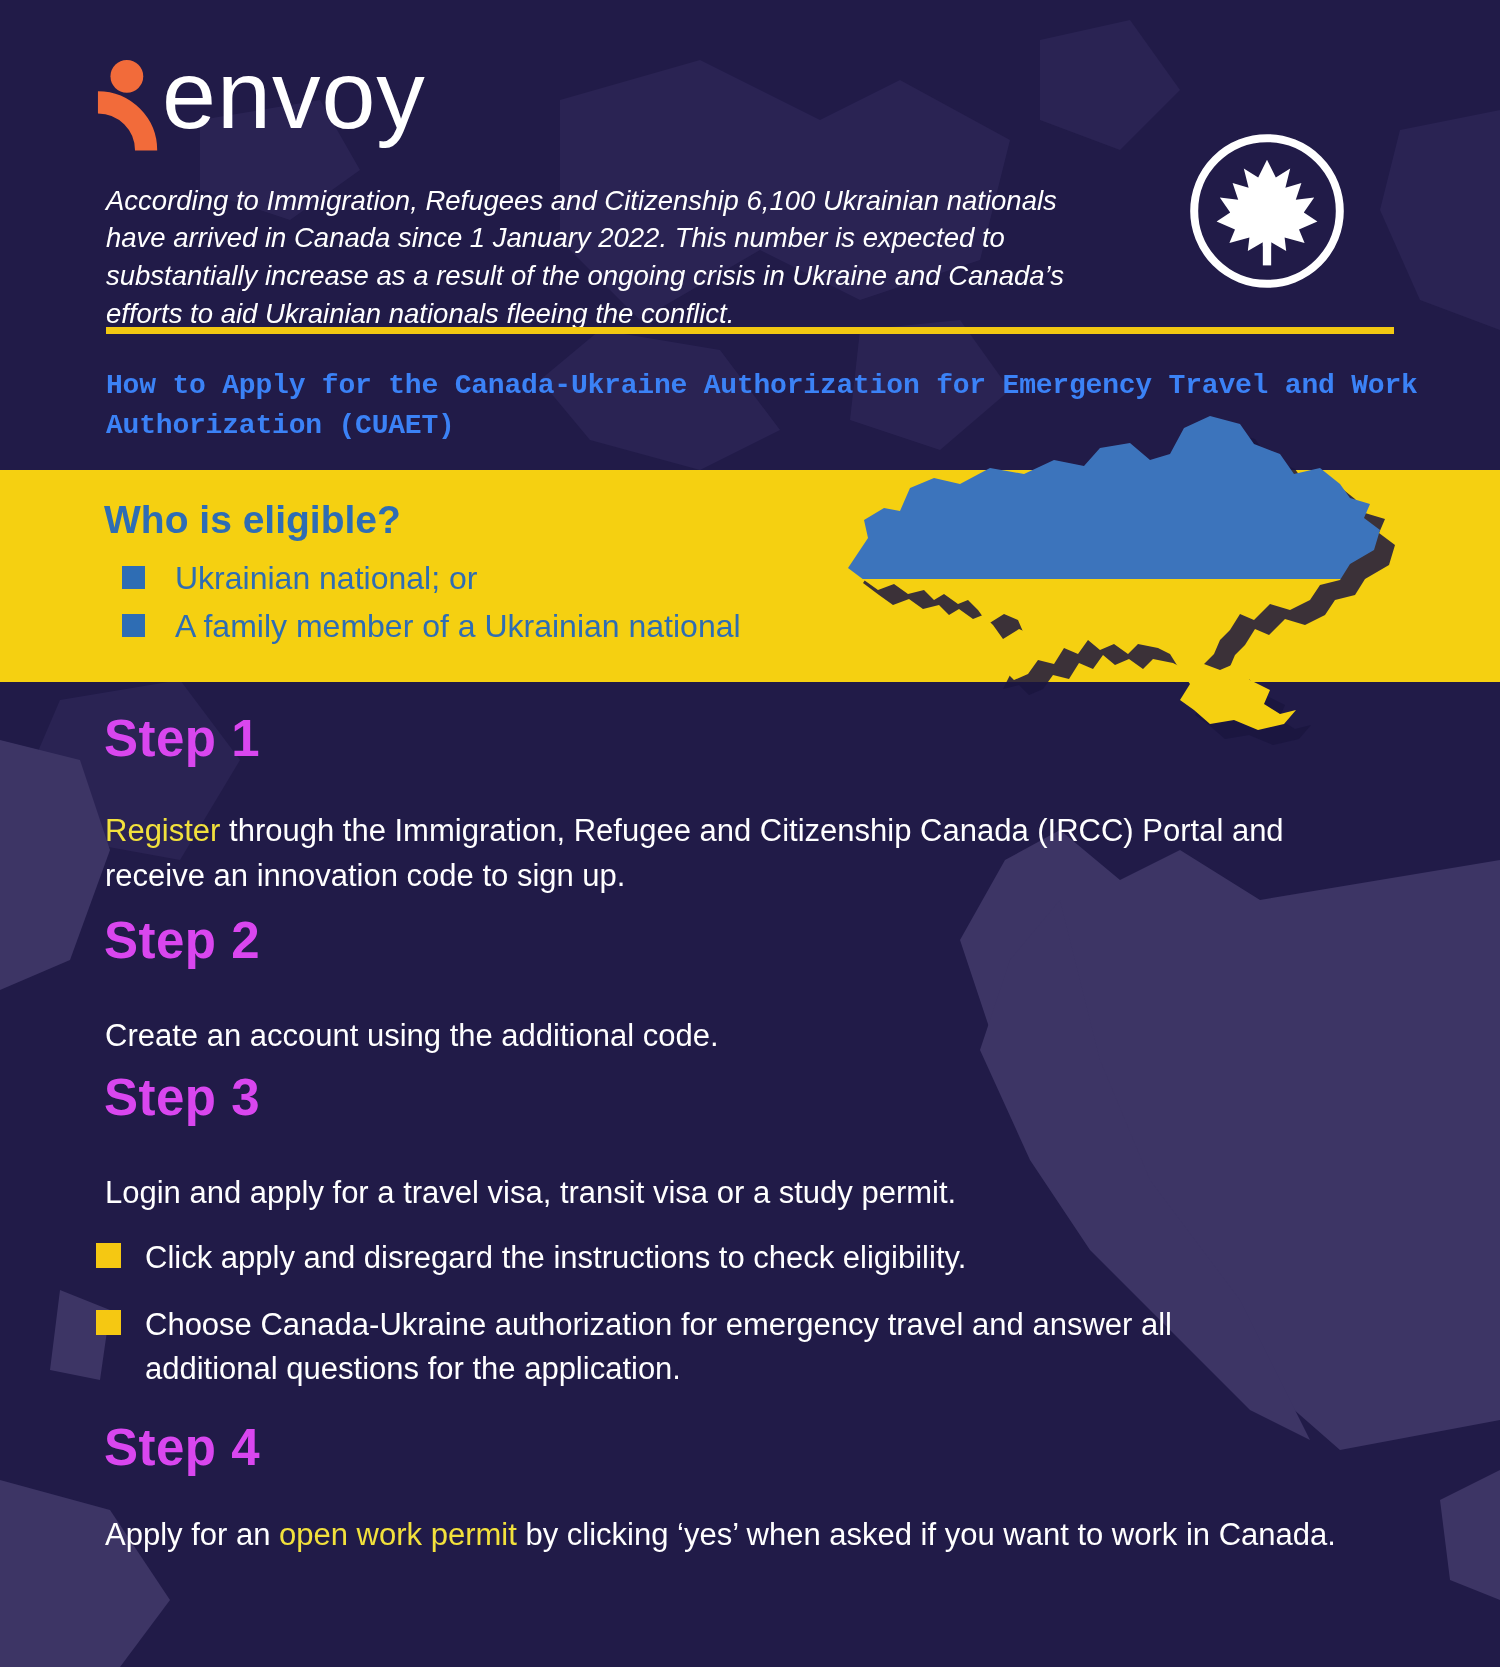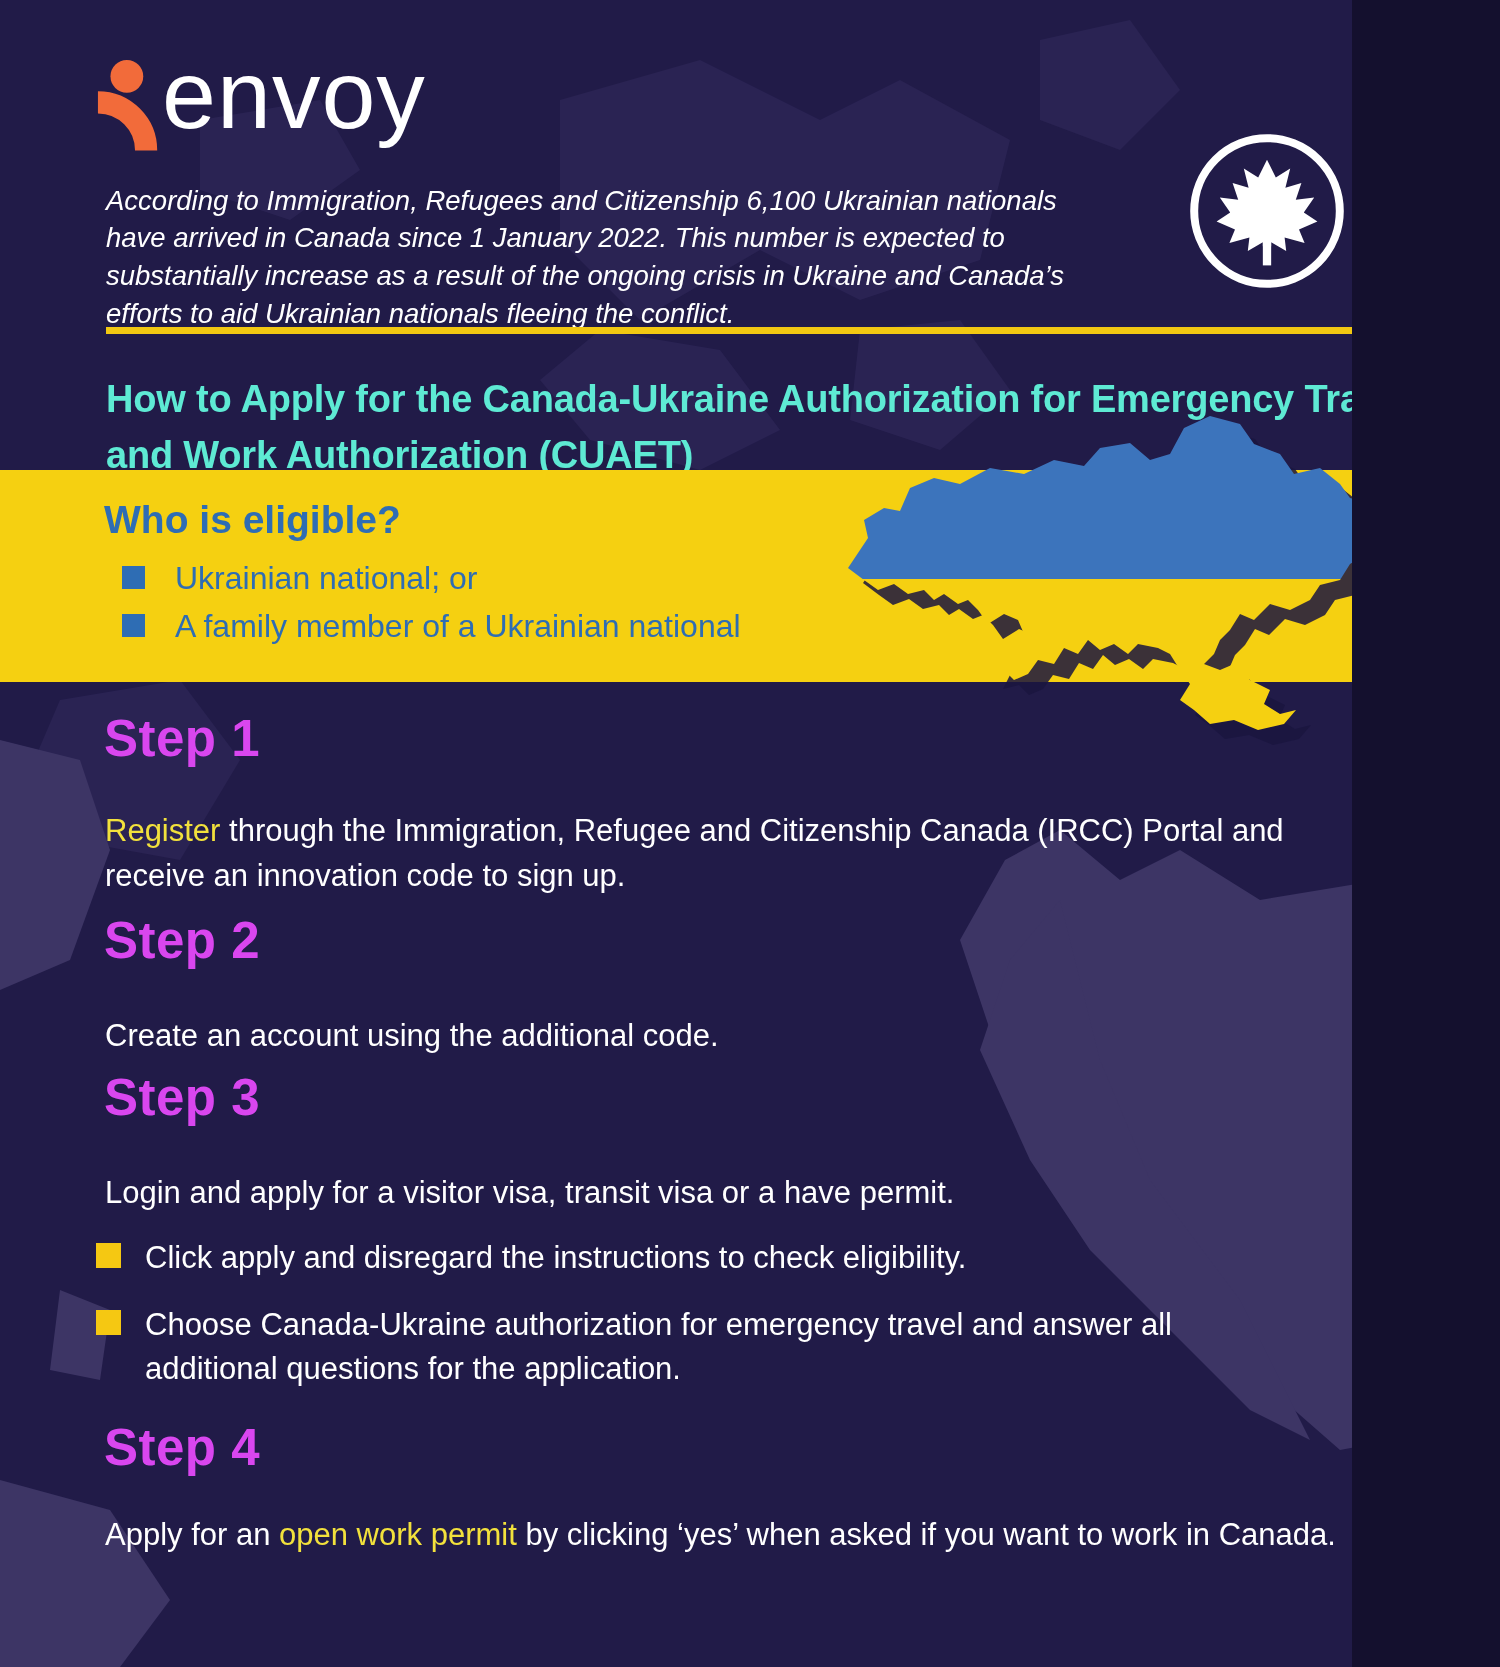--- a/index.html
+++ b/index.html
@@ -1,17 +1,17 @@
 <!DOCTYPE html>
 <html><head>
 <meta charset="utf-8">
 <style>
   html,body{margin:0;padding:0;background:#14102e;}
   .canvas{
-    position:relative;width:1352px;height:1667px;overflow:hidden;
+    position:relative;width:1500px;height:1667px;overflow:hidden;
     background:#211B48;
     font-family:"Liberation Sans", sans-serif;
   }
   .abs{position:absolute;}
   svg{display:block;}
 
   
   .logo-text{
     position:absolute;left:160px;top:44px;
     color:#ffffff;font-size:97px;font-weight:500;letter-spacing:1px;line-height:1;
@@ -20,21 +20,21 @@
   
   .intro{
     position:absolute;left:106px;top:154px;width:1015px;
     color:#ffffff;font-style:italic;font-size:27.5px;line-height:1.37;font-weight:400;
   }
 
   
   .rule{position:absolute;left:106px;top:327px;width:1288px;height:7px;background:#F2C812;}
   .title{
     position:absolute;left:106px;top:347px;width:1325px;
-    color:#5eead4;font-size:38px;font-weight:bold;line-height:1.45;letter-spacing:-0.2px;
+    color:#3b82f6;font-size:28px;font-weight:bold;line-height:1.45;letter-spacing:-0.2px;font-family:Liberation Mono, monospace;
   }
 
   
   .band{position:absolute;left:0;top:470px;width:1500px;height:212px;background:#F5D011;}
   .elig-heading{
     position:absolute;left:104px;top:498px;
     color:#2E6DB4;font-size:39px;font-weight:bold;
   }
   .elig-item{position:absolute;left:122px;display:flex;align-items:flex-start;}
   .elig-item .sq{width:23px;height:23px;background:#2E6DB4;margin-top:6px;flex:0 0 auto;}
@@ -127,21 +127,21 @@
     </g>
   </svg>
 
   <div class="step-label" style="top:713px;">Step 1</div>
   <p class="step-body" style="top:777px;width:1225px;"><span class="hl">Register</span><span> through the Immigration, Refugee and Citizenship Canada (IRCC) Portal and receive an innovation code to sign up.</span></p>
 
   <div class="step-label" style="top:915px;">Step 2</div>
   <p class="step-body" style="top:982px;width:1225px;">Create an account using the additional code.</p>
 
   <div class="step-label" style="top:1072px;">Step 3</div>
-  <p class="step-body" style="top:1139px;width:1225px;">Login and apply for a visitor visa, transit visa or a have permit.</p>
+  <p class="step-body" style="top:1139px;width:1225px;">Login and apply for a travel visa, transit visa or a study permit.</p>
 
   <div class="step-bullet" style="top:1236px;">
     <span class="sq"></span>
     <span class="txt">Click apply and disregard the instructions to check eligibility.</span>
   </div>
   <div class="step-bullet" style="top:1303px;">
     <span class="sq"></span>
     <span class="txt">Choose Canada-Ukraine authorization for emergency travel and answer all additional questions for the application.</span>
   </div>
 

